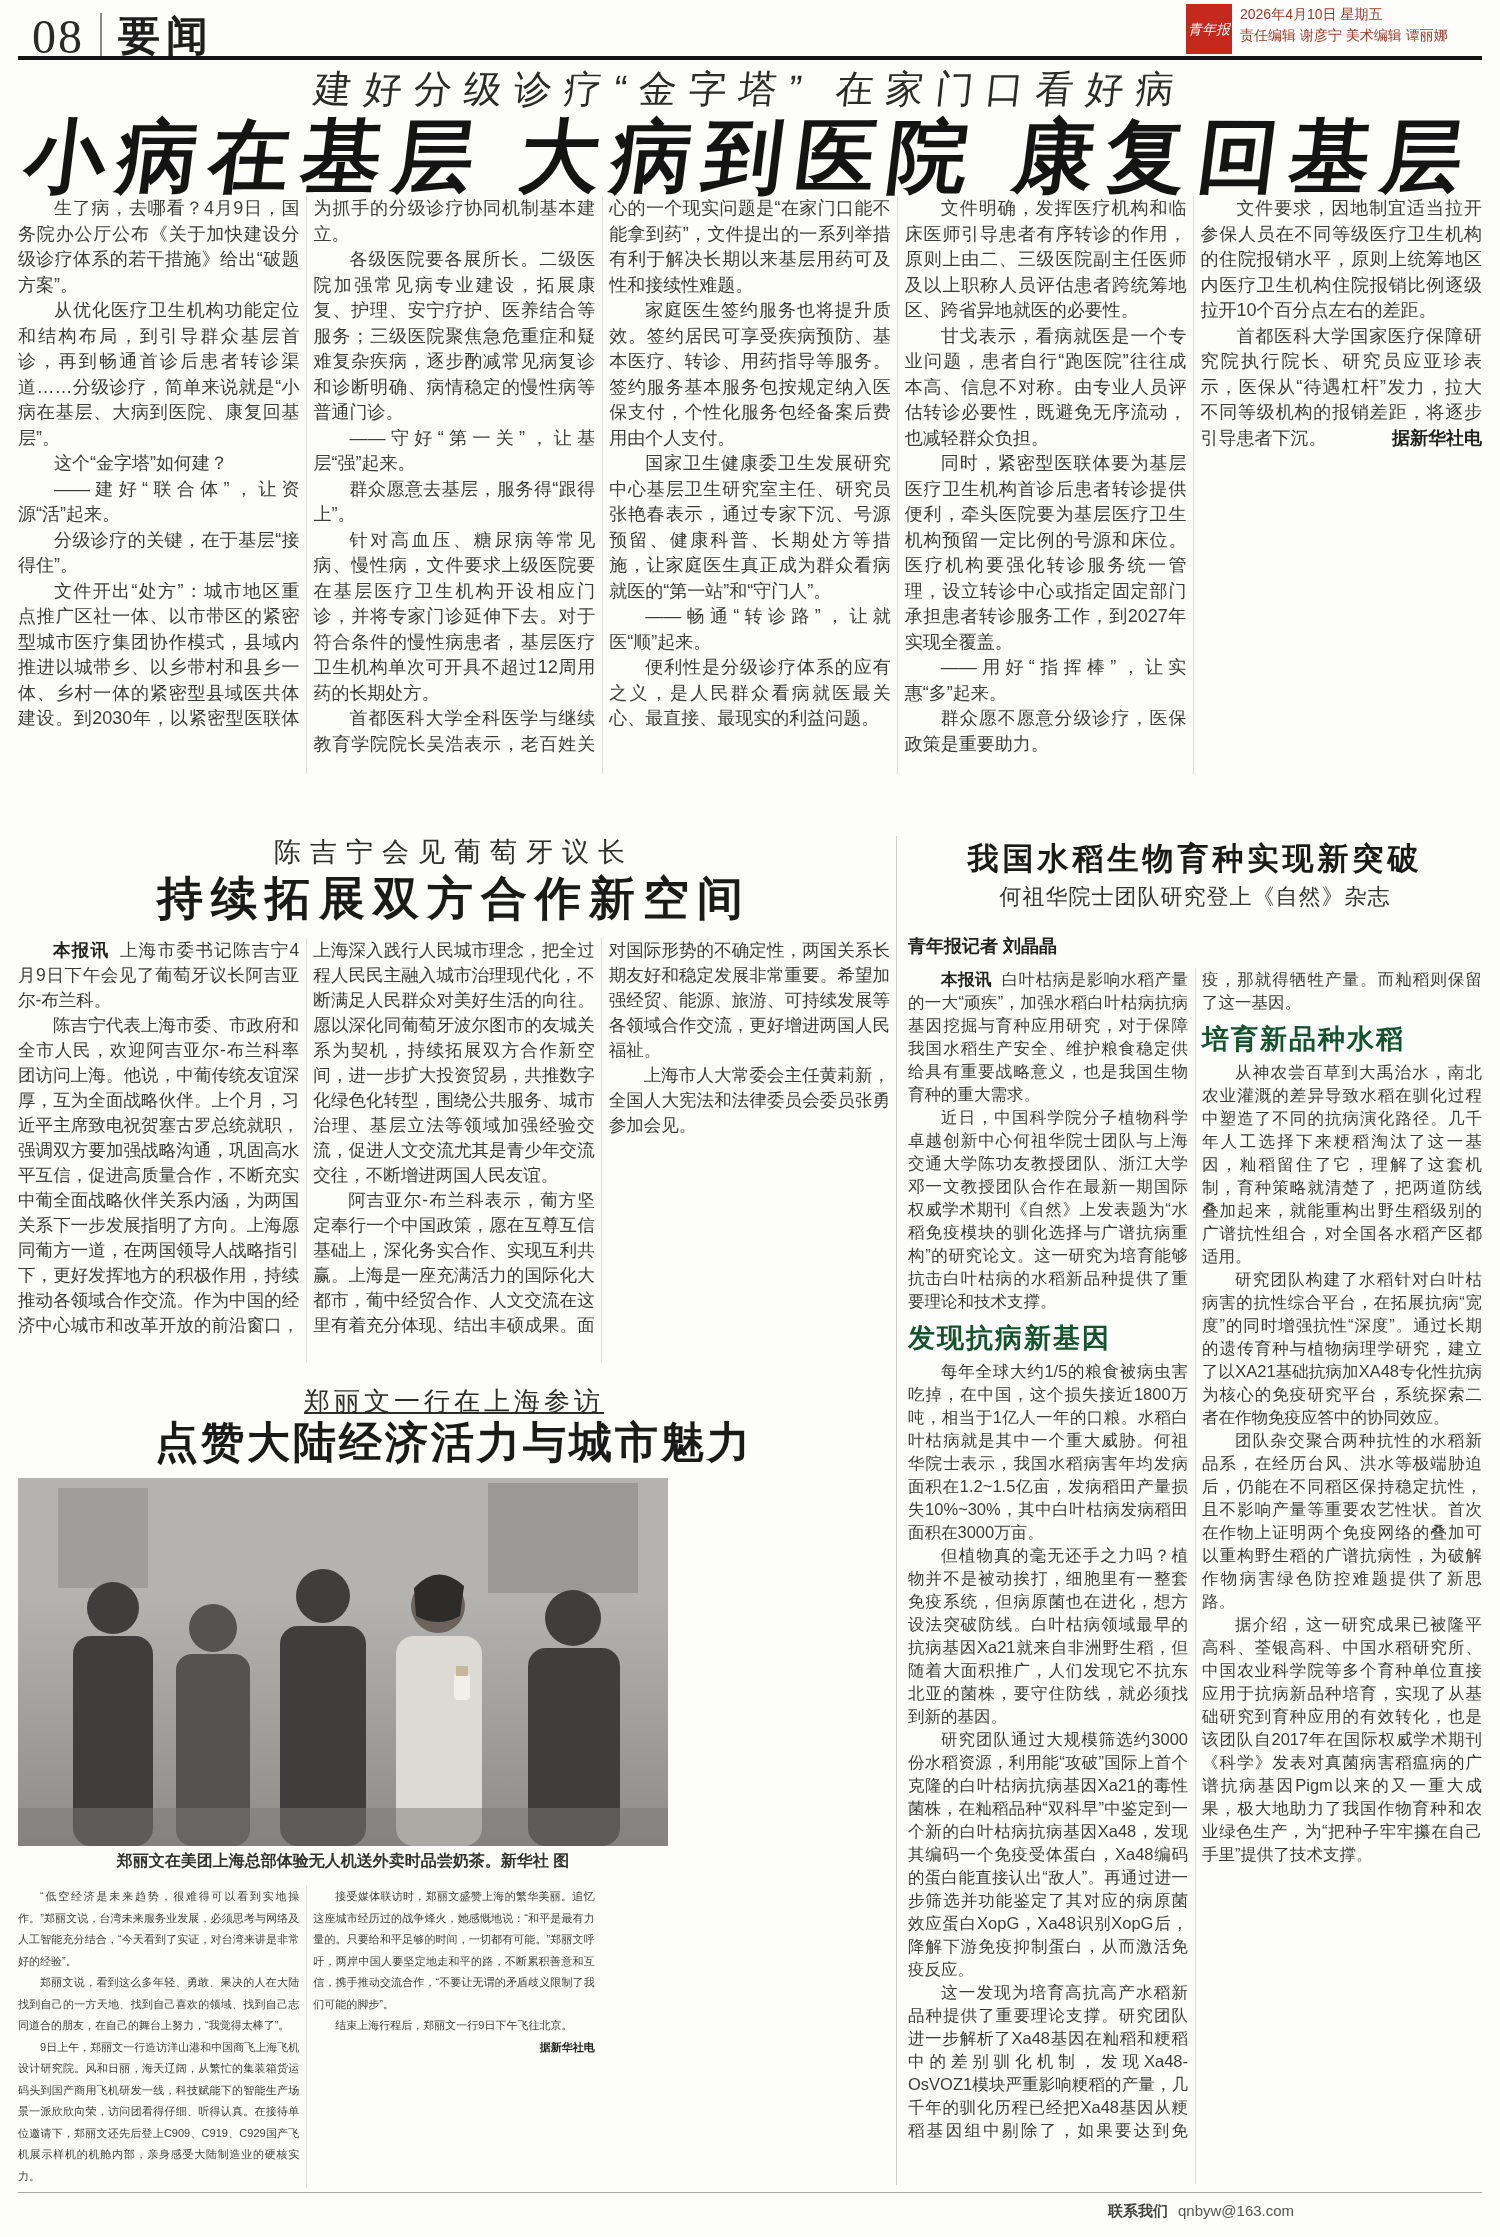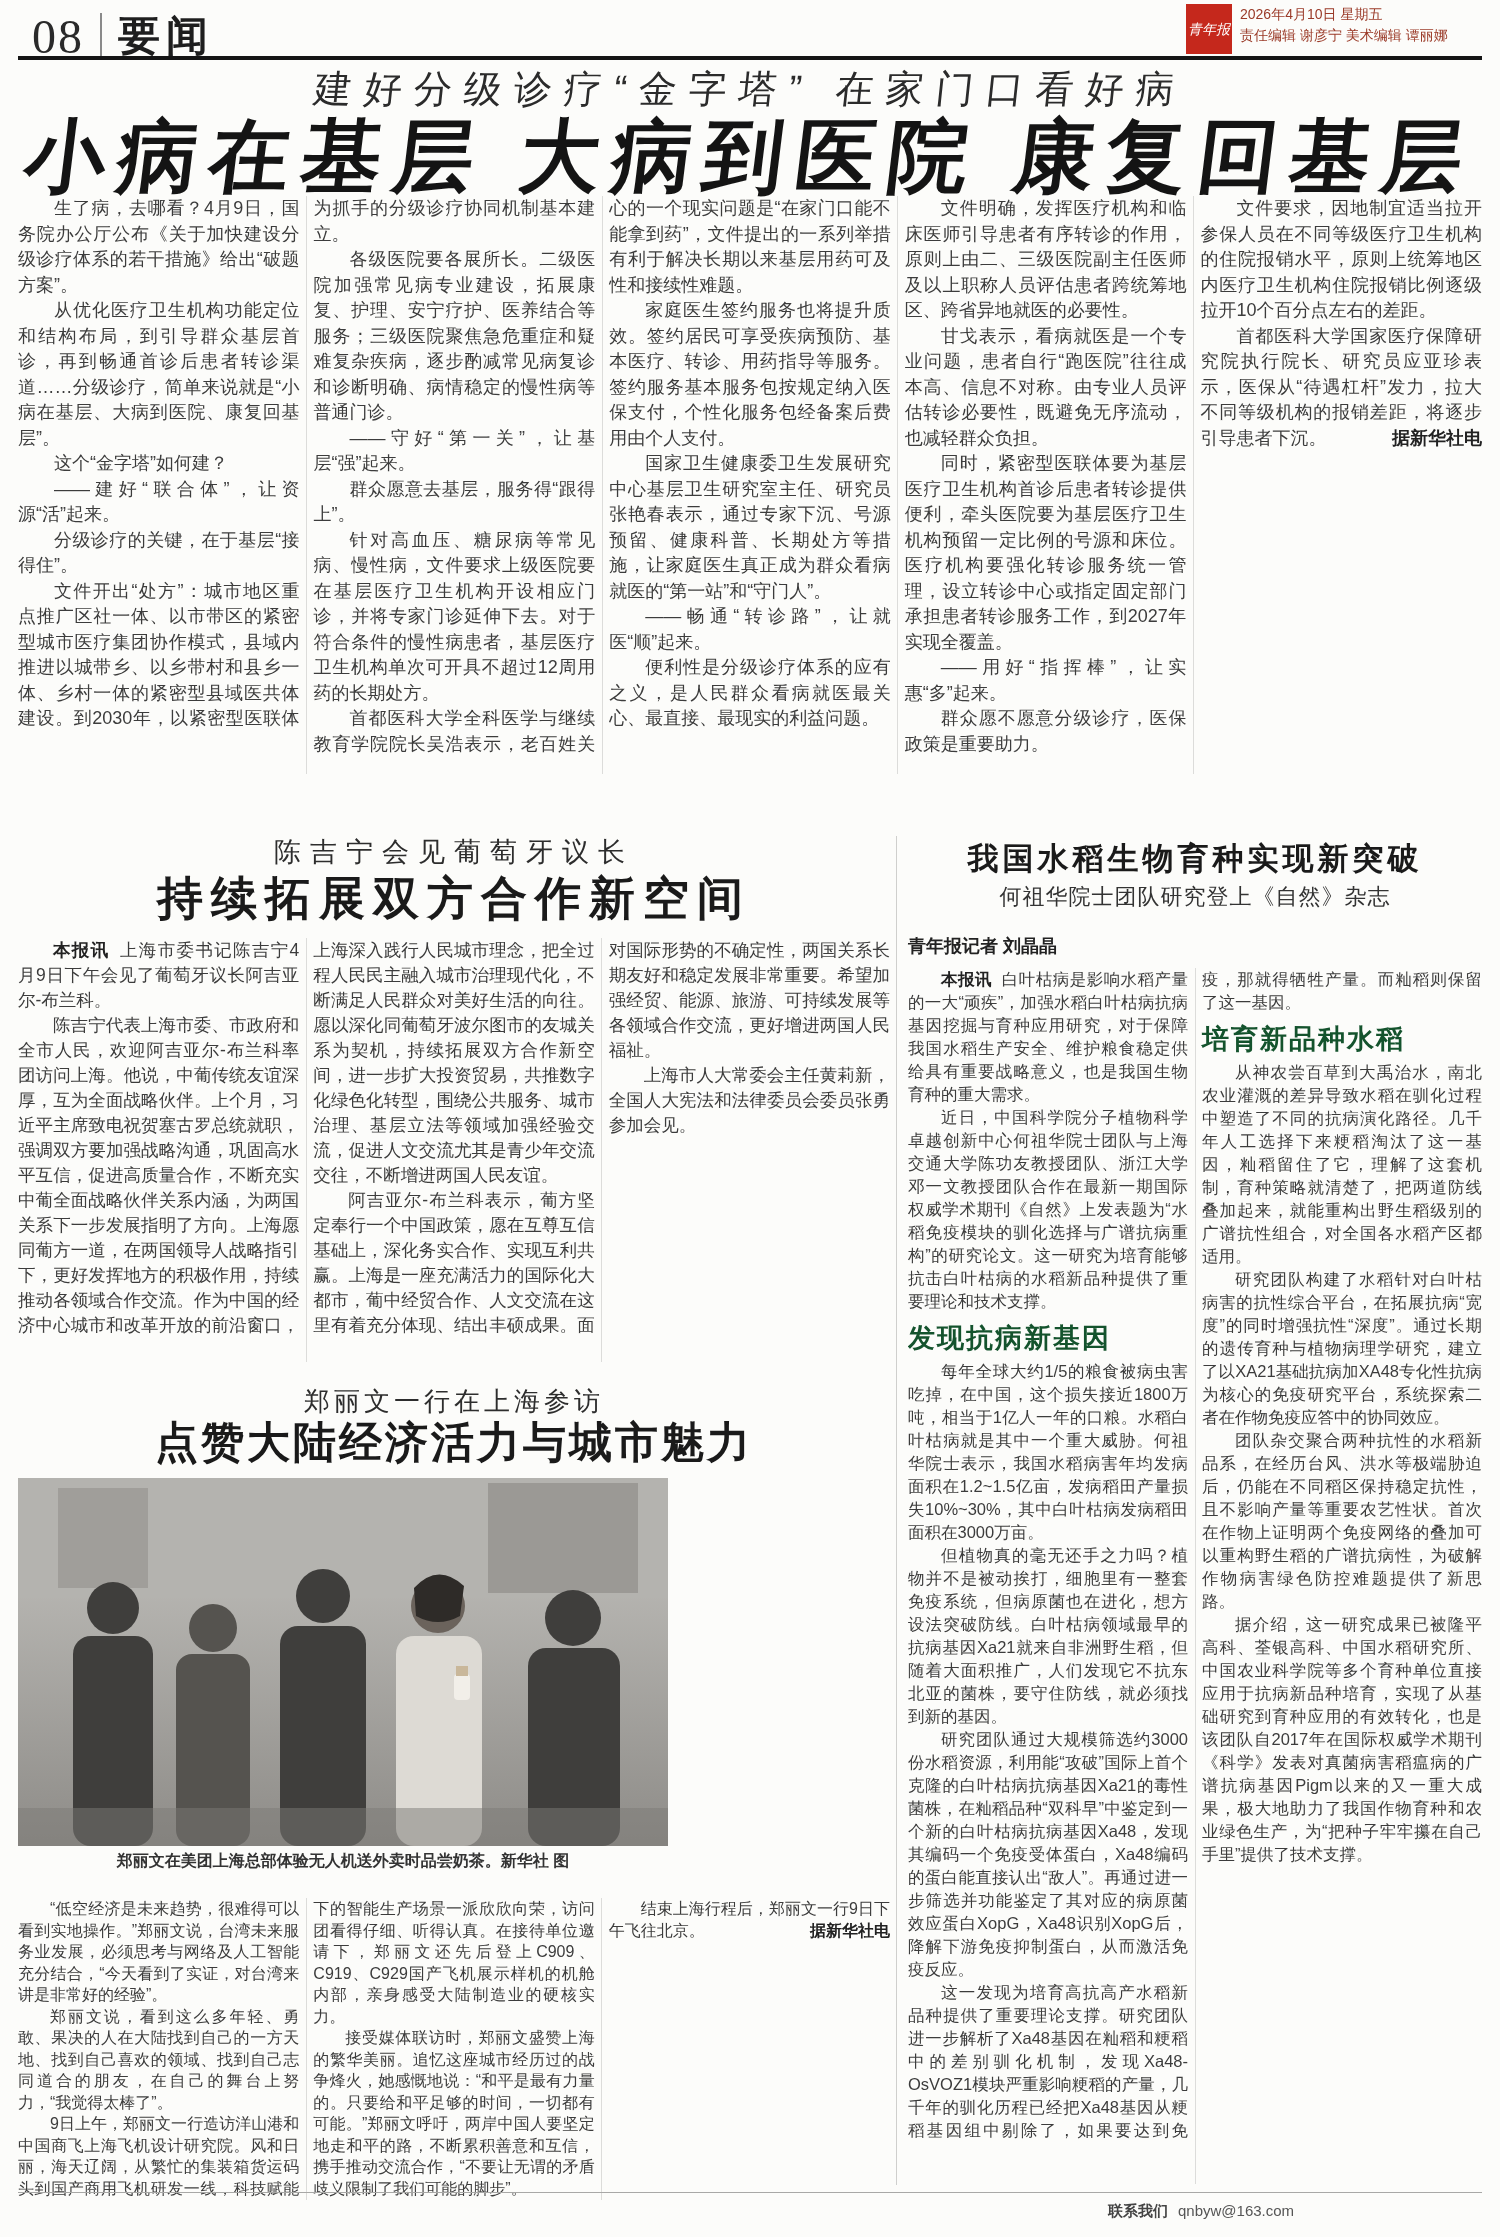--- a/index.html
+++ b/index.html
@@ -34,29 +34,29 @@
   .rice{left:908px;width:574px;}
   .headline3{top:838px;text-align:center;font-size:31px;font-weight:800;letter-spacing:4px;color:#1a1a1a;}
   .subtitle3{top:882px;text-align:center;font-size:22px;letter-spacing:1px;color:#333;}
   .rice-byline{top:934px;font-size:18px;}
   .rice-body{top:968px;height:1216px;column-count:2;column-gap:14px;column-rule:1px solid #dcdcda;
       font-size:16.5px;line-height:23px;column-fill:auto;overflow:hidden;}
   .subhead{font-weight:700;font-size:27px;text-align:center;text-indent:0 !important;color:#14532d;
       margin:14px 0 10px 0 !important;letter-spacing:2px;}
   .main-vrule{left:896px;top:836px;width:1px;height:1349px;background:#cfcfcd;}
   
-  .kicker4{left:18px;top:1384px;width:872px;text-align:center;font-size:26px;letter-spacing:4px;color:#2d2d2d;}
+  .kicker4{left:18px;top:1384px;width:872px;text-align:center;font-size:26px;letter-spacing:4px;color:#2d2d2d;text-decoration:underline;}
   .headline4{left:18px;top:1414px;width:872px;text-align:center;font-size:43px;font-weight:800;letter-spacing:3px;color:#1a1a1a;}
   .visit-top{left:18px;top:1478px;width:872px;height:404px;display:flex;gap:12px;}
   .visit-narrow{width:210px;height:398px;font-size:14px;line-height:19.5px;overflow:hidden;}
   .photo-wrap{width:650px;}
   .photo{width:650px;height:368px;display:block;background:#b9b8b4;}
   .caption{margin-top:5px;text-align:center;font-size:16px;font-weight:bold;color:#333;}
   .visit-bottom{left:18px;top:1886px;width:872px;height:302px;column-count:3;column-gap:14px;column-rule:1px solid #dcdcda;
-      font-size:16px;line-height:21.5px;column-fill:auto;overflow:hidden;margin-top:12px;}
+      font-size:11px;line-height:21.5px;column-fill:auto;overflow:hidden;}
   
   .footer-rule{left:18px;top:2192px;width:1464px;height:1px;background:#a8a8a6;}
   .footer{left:1108px;top:2202px;font-size:15px;color:#555;}
   .footer b{color:#444;margin-right:10px;}
 </style>
 </head>
 <body>
 
 <div class="abs" style="left:32px;top:8px;display:flex;align-items:center;gap:16px;">
   <span class="pageno">08</span>

